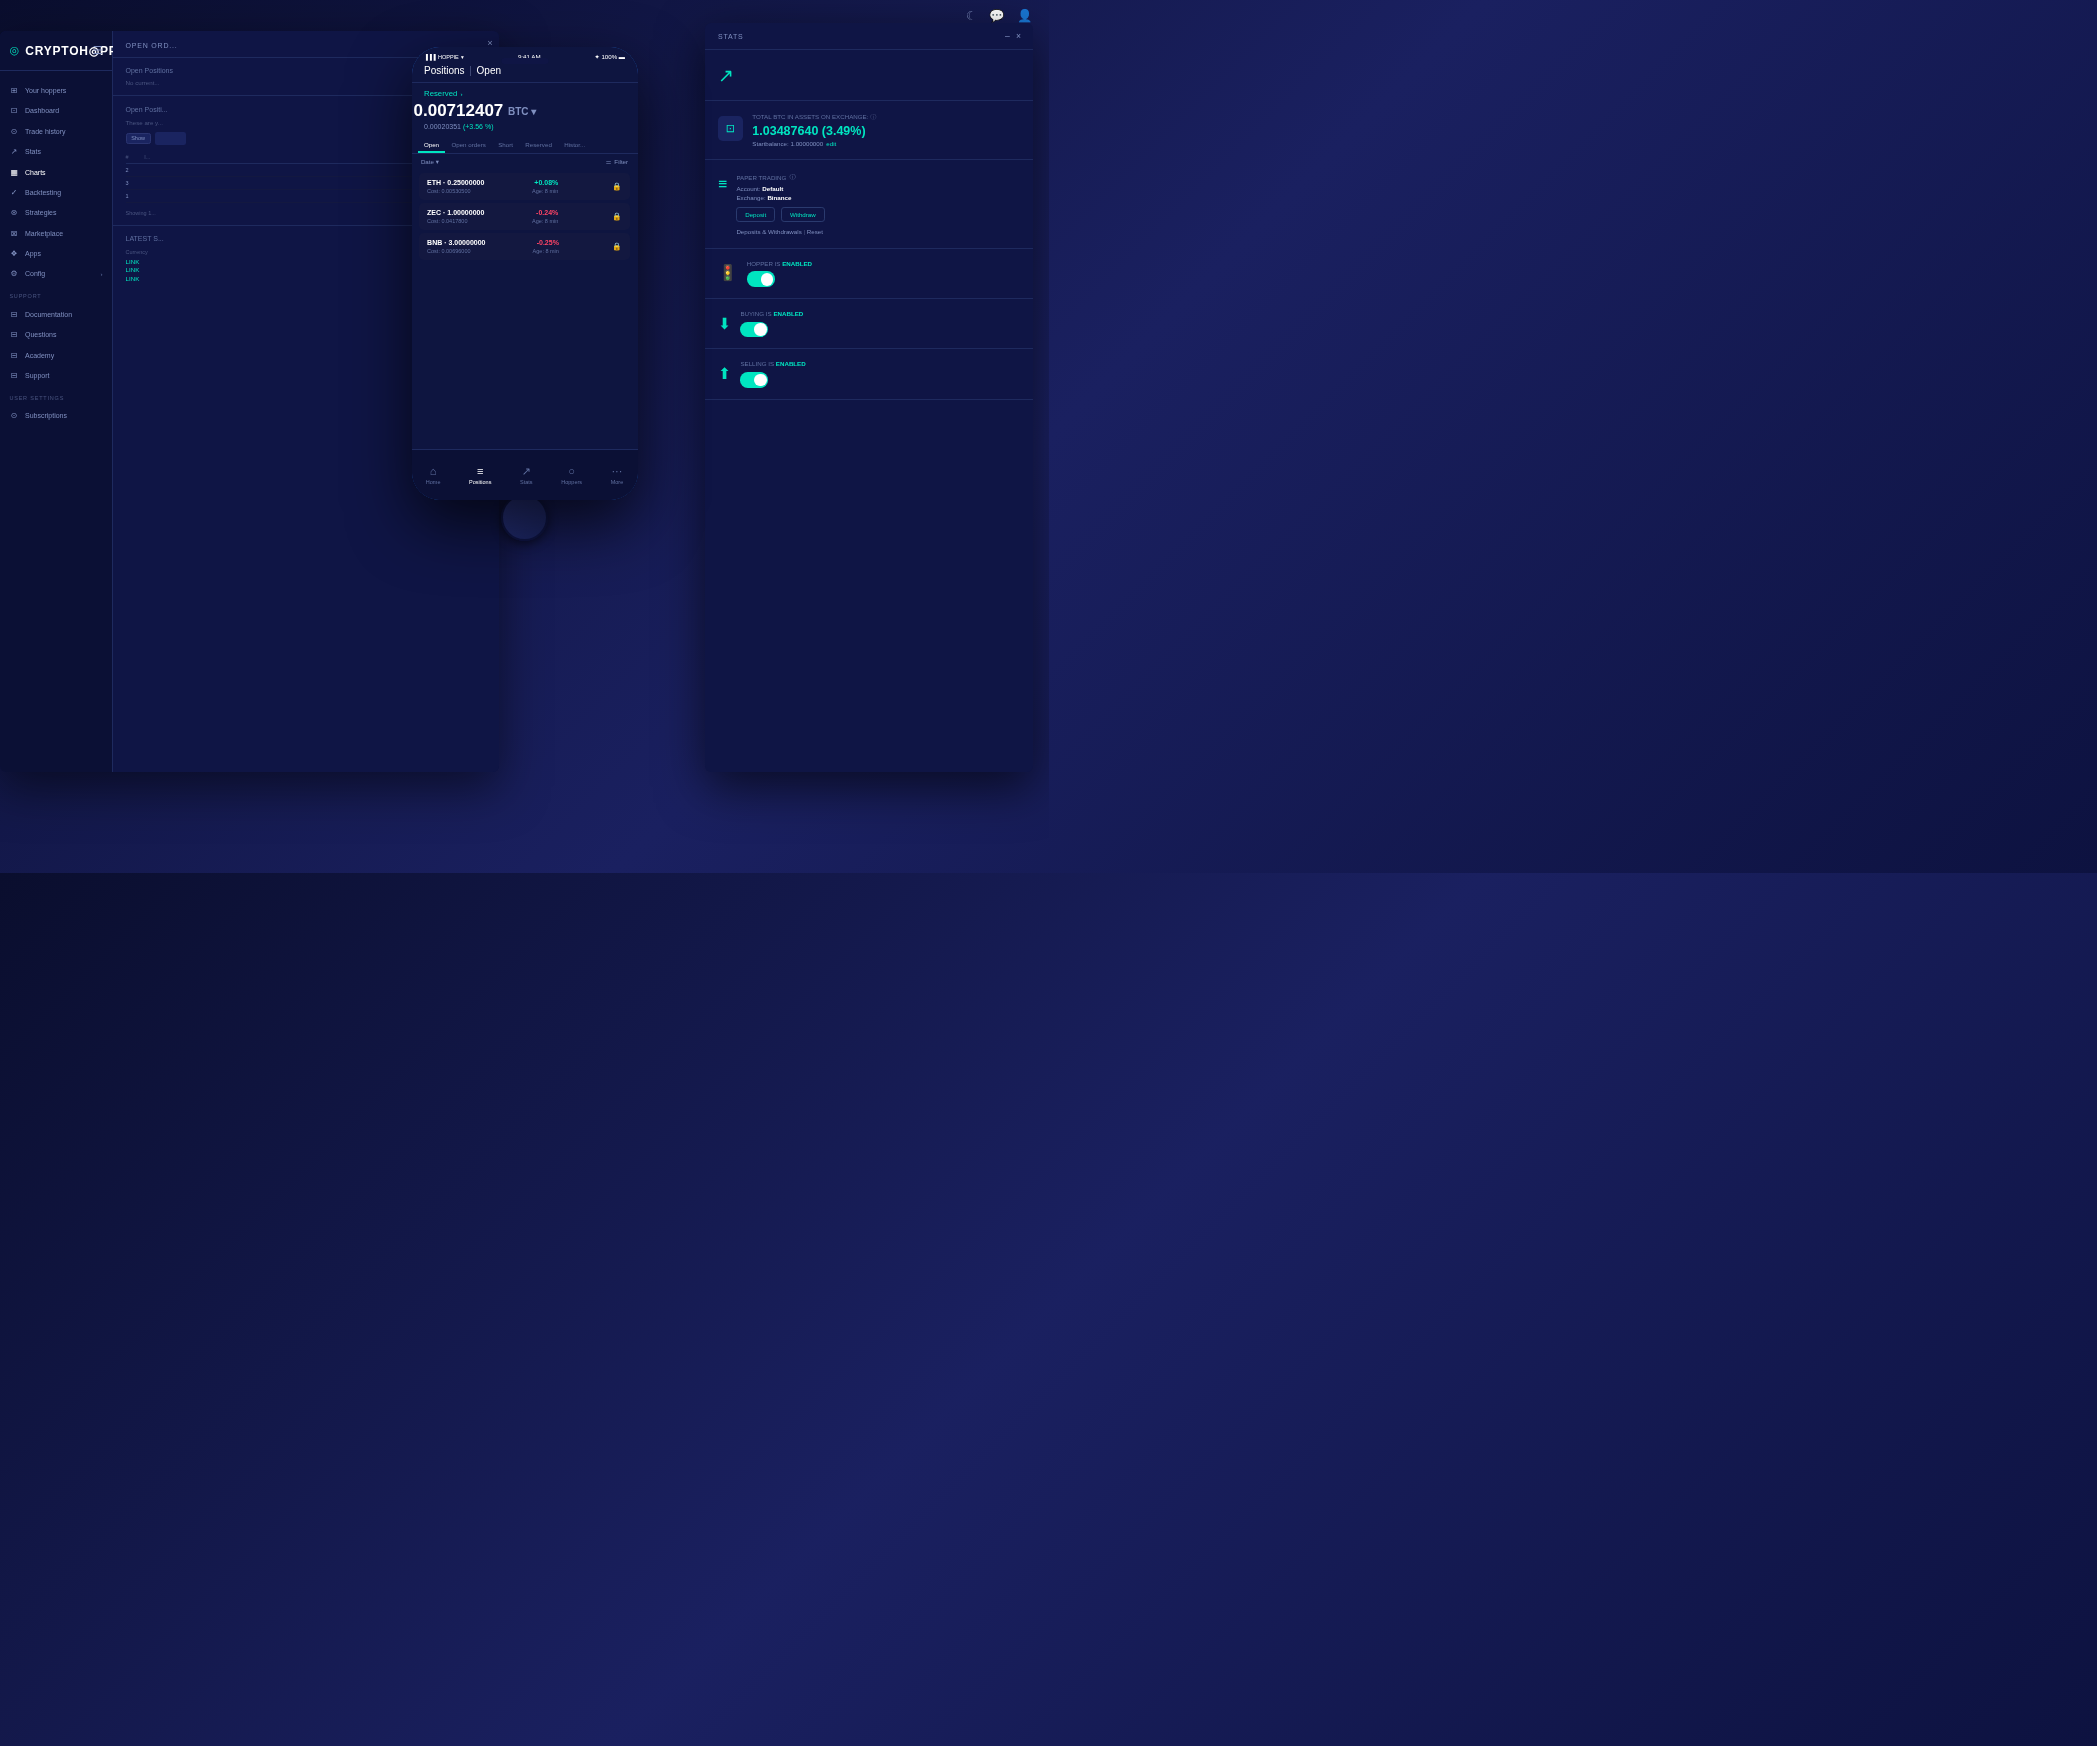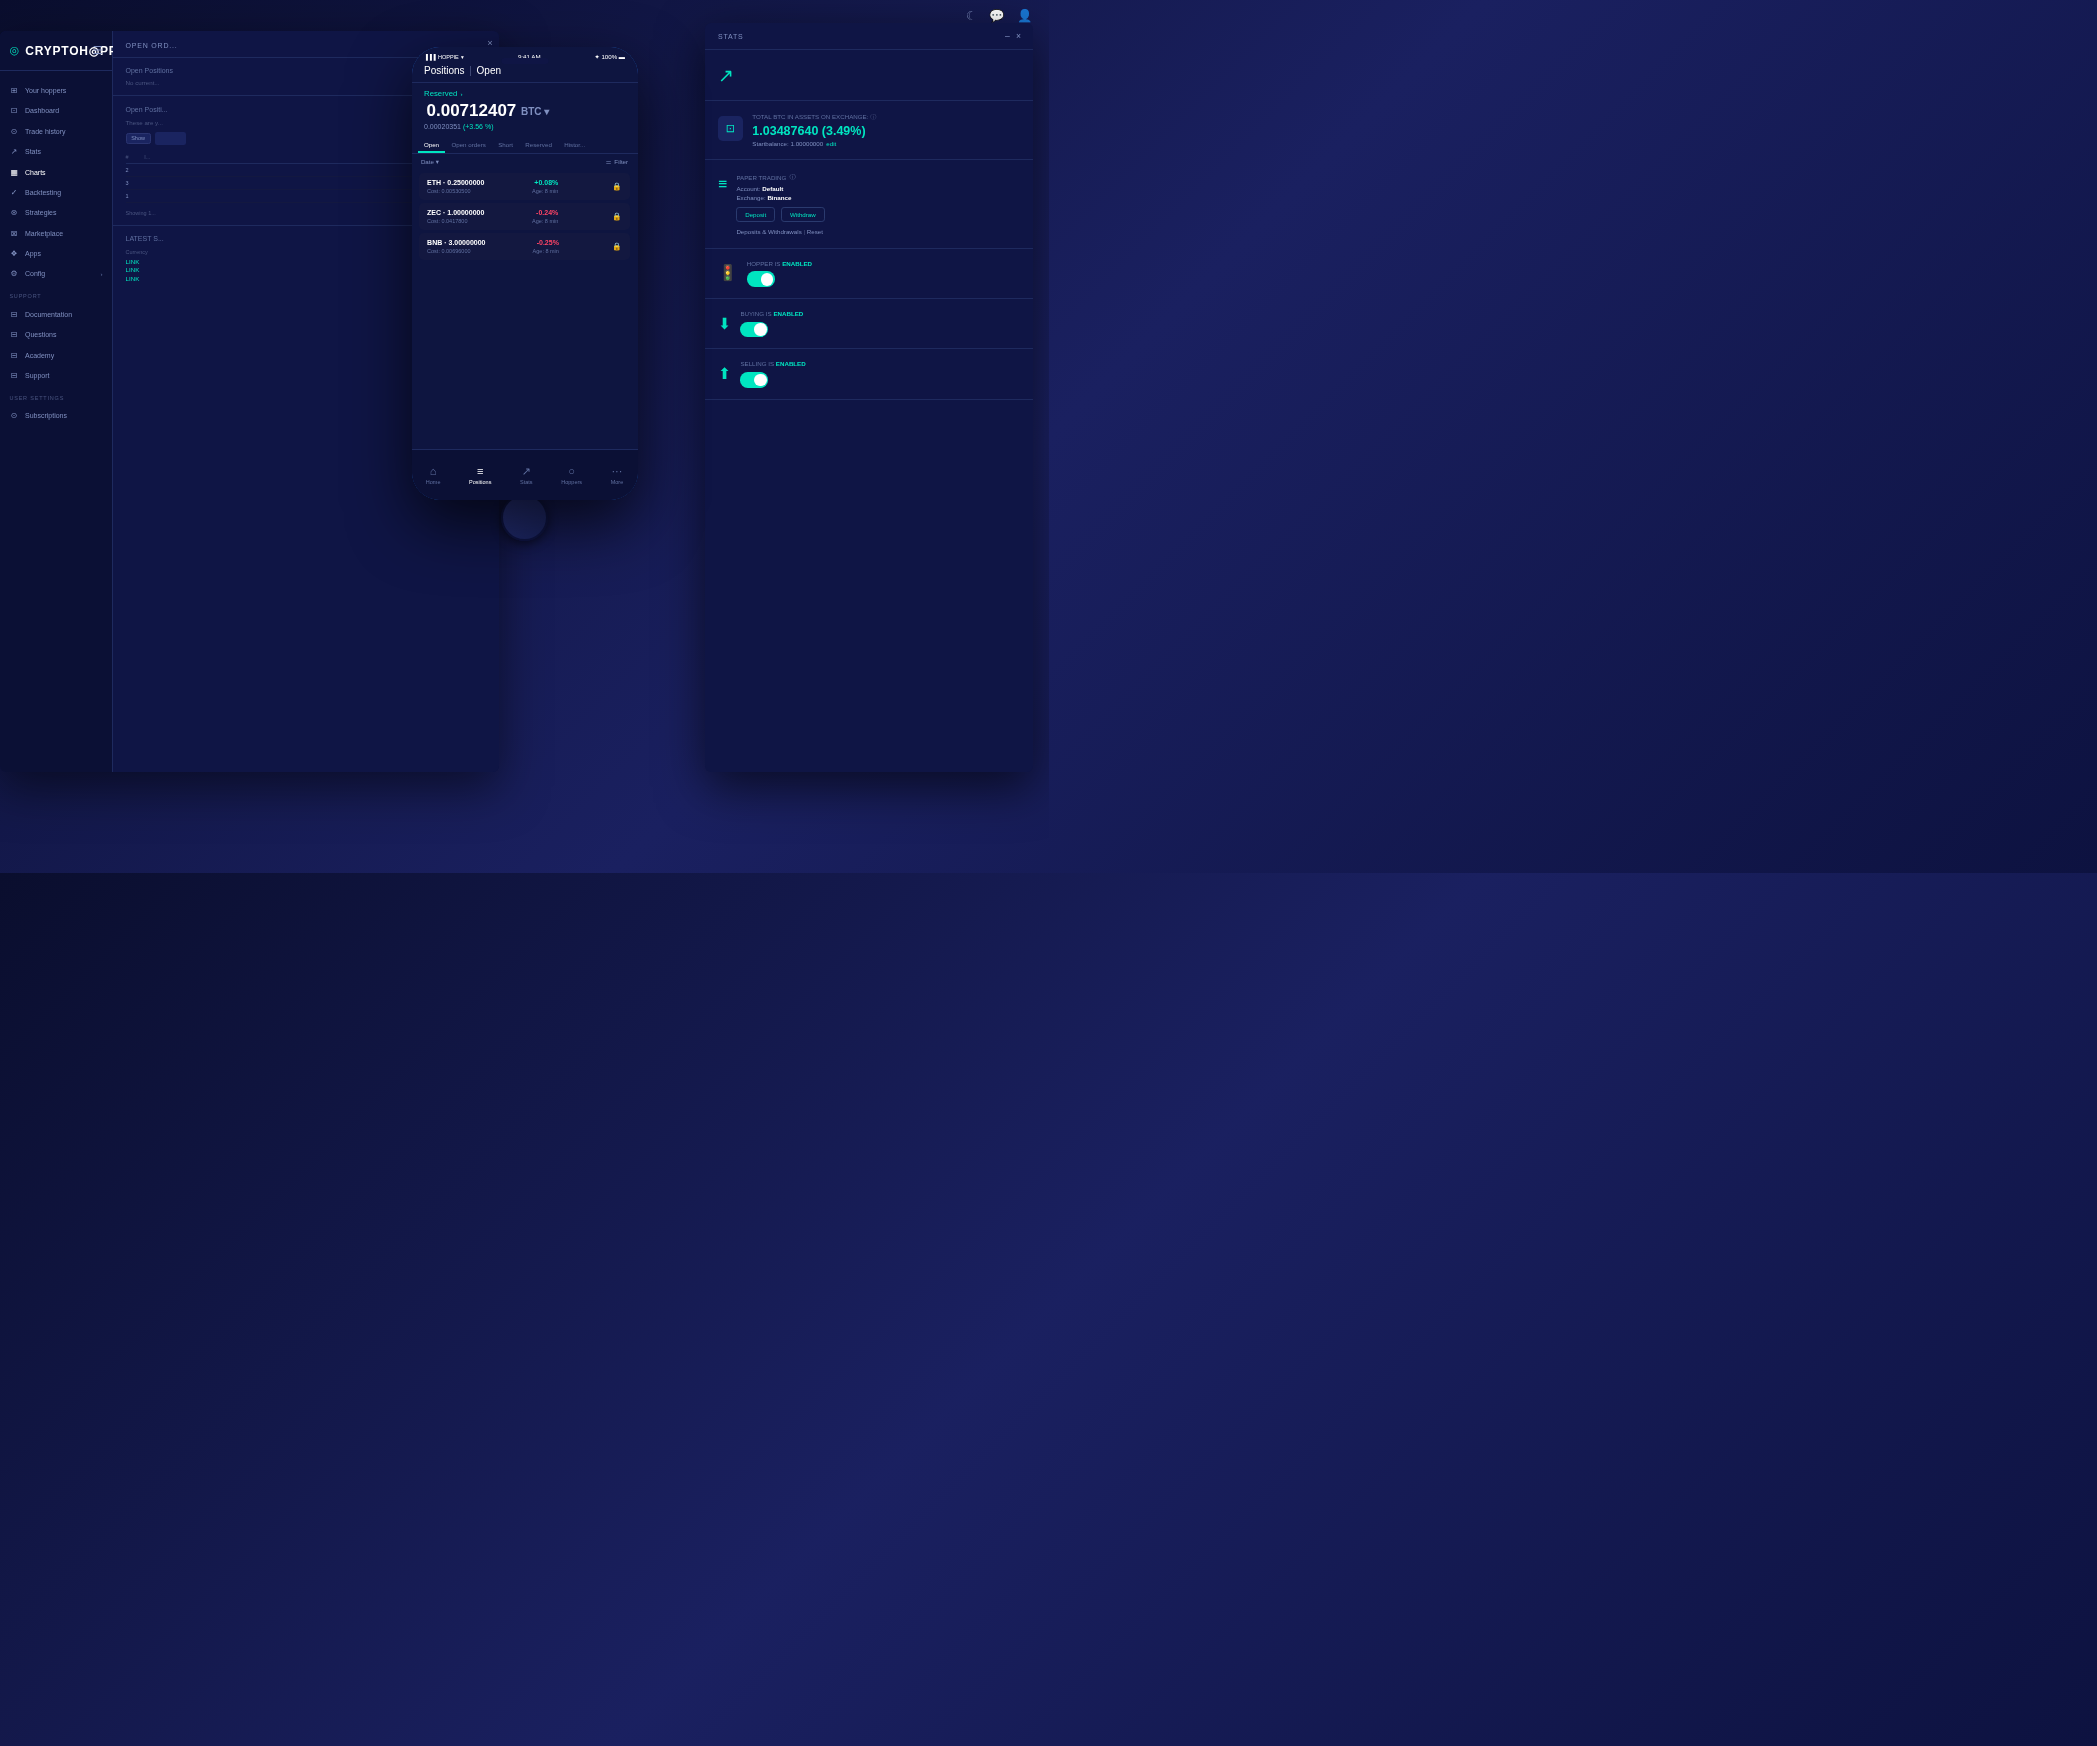--- a/index.html
+++ b/index.html
@@ -476,21 +476,21 @@
     .hopper-name {
       color: #00e5c0;
       font-size: 7.8px;
     }
     .chevron {
       color: #00e5c0;
       font-size: 6.2px;
     }
 
     .btc-amount {
-      padding: 0 15px;
+      padding: 0 2px;
       font-size: 17px;
       font-weight: 700;
       color: #ffffff;
       display: flex;
       align-items: center;
       gap: 4.7px;
     }
     .btc-currency {
       font-size: 10px;
       color: #8090c0;

